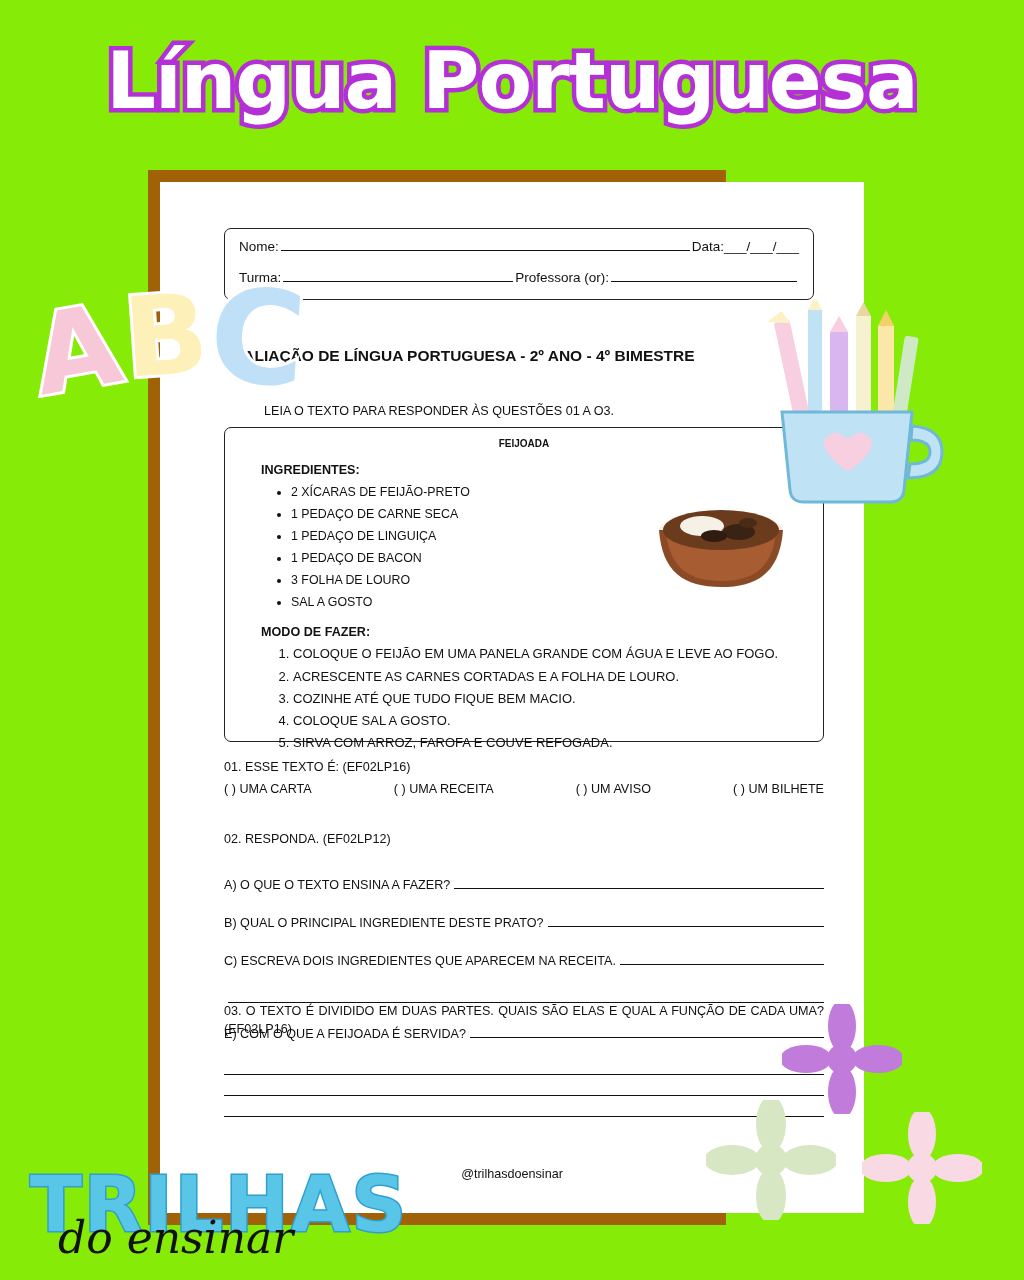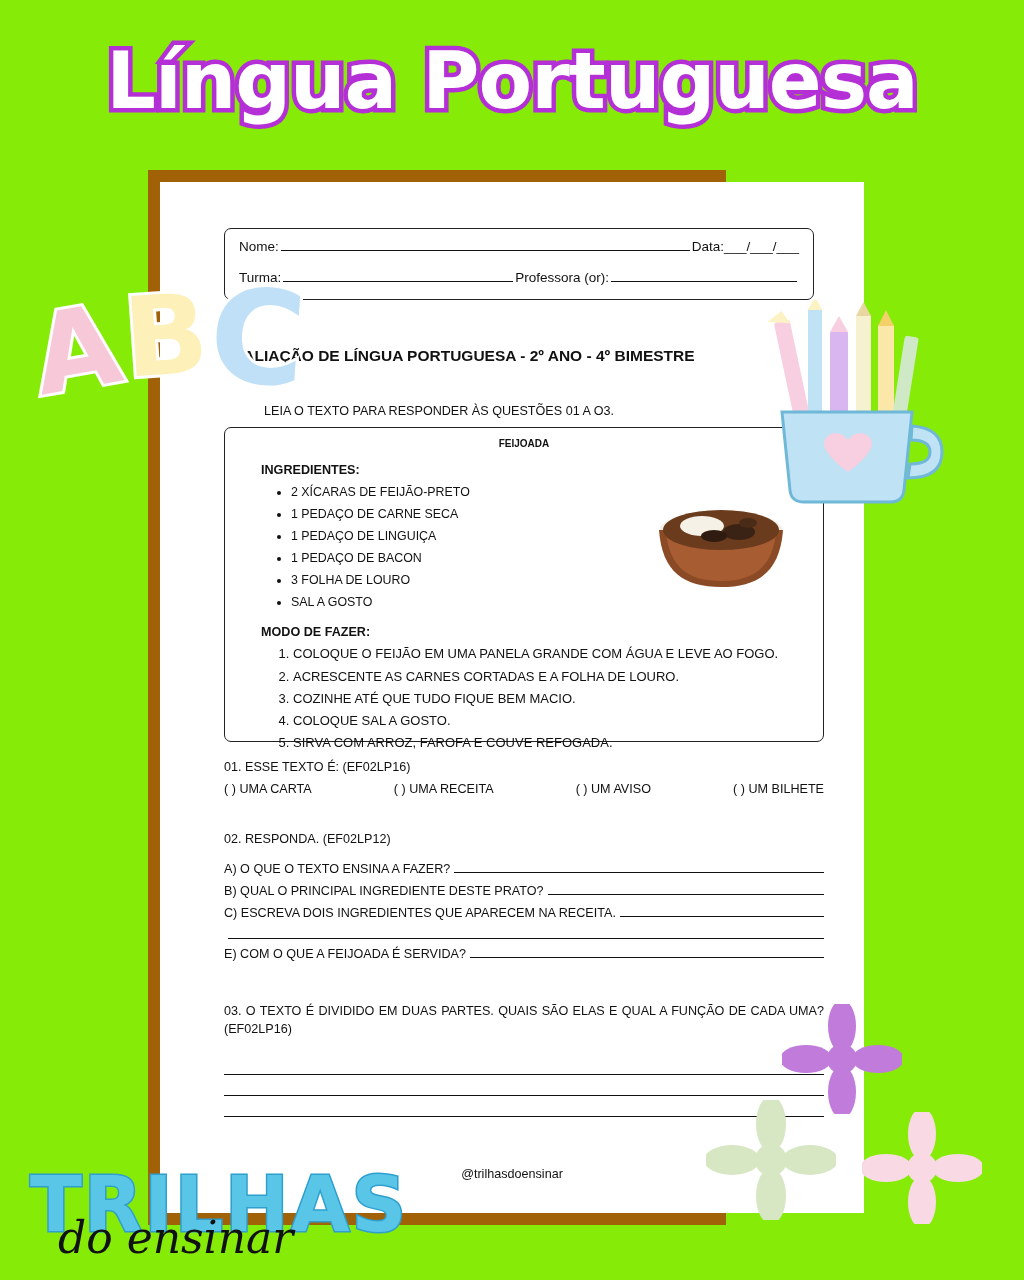--- a/index.html
+++ b/index.html
@@ -102,21 +102,21 @@
   ol.steps li{font-size:13px;color:#111;line-height:1.7;}
 
   .bowl{
     position:absolute;right:24px;top:60px;width:155px;height:105px;
   }
 
   .q{position:absolute;left:64px;font-size:12.6px;color:#111;}
   #q1{top:578px;}
   #q1-opts{top:600px;width:600px;display:flex;justify-content:space-between;}
   #q2{top:650px;}
-  .q2-line{display:flex;align-items:baseline;white-space:nowrap;width:600px;margin-top:8px;}
+  .q2-line{display:flex;align-items:baseline;white-space:nowrap;width:600px;margin-top:24px;}
   .q2-line .fill{flex:1;border-bottom:1px solid #111;height:10px;margin-left:4px;}
   #q2-lines{top:672px;left:64px;}
   #q3{top:820px;width:600px;line-height:1.45;text-align:justify;}
   #q3-answer{top:872px;left:64px;width:600px;}
   .ansline{border-bottom:1px solid #111;height:20px;}
 
   .handle{
     position:absolute;left:0;top:0;width:100%;
     text-align:center;font-size:12.6px;color:#111;
   }

